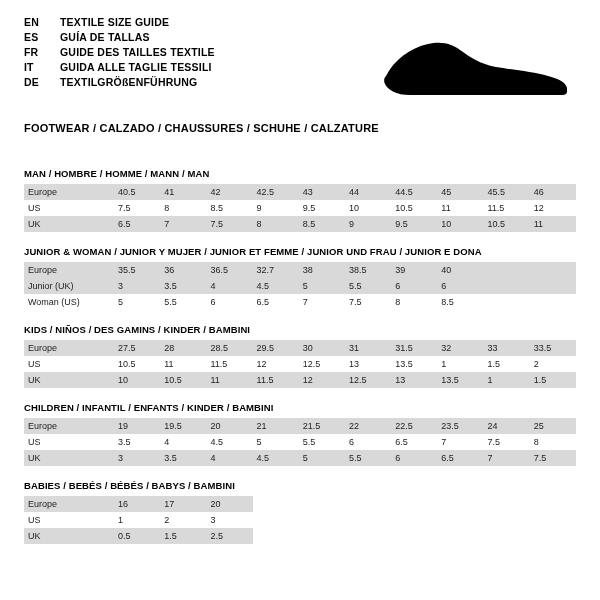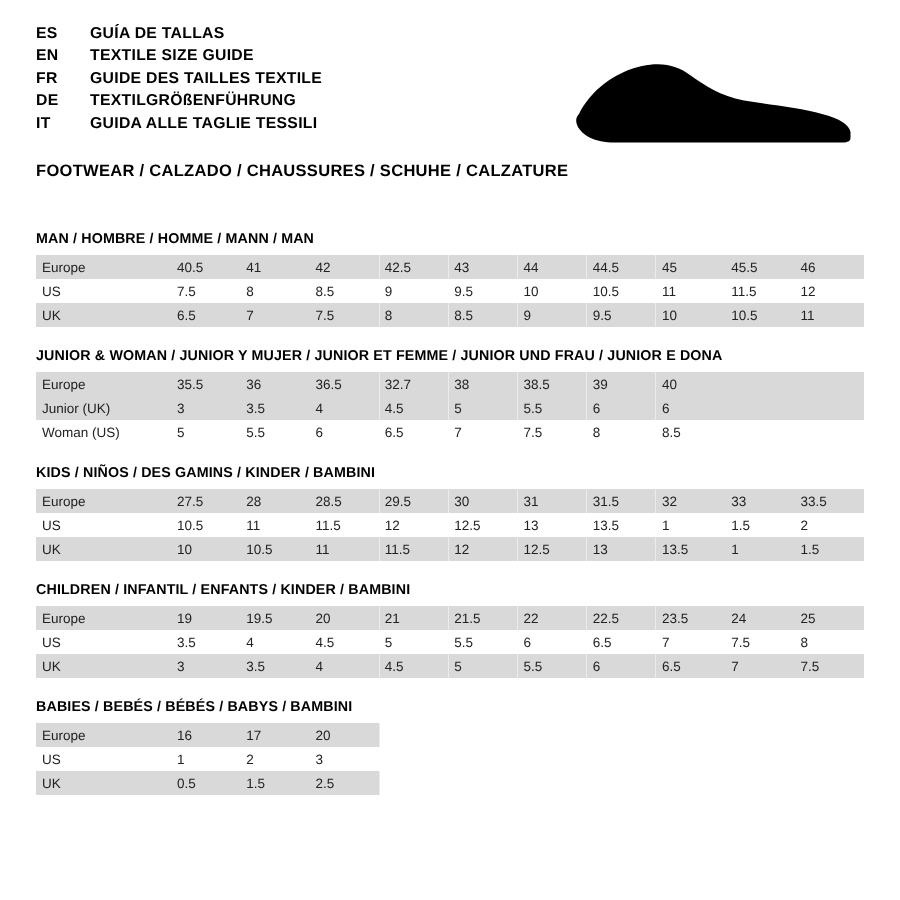--- a/index.html
+++ b/index.html
@@ -52,20 +52,21 @@
     top: 18px;
     width: 190px;
     height: 70px;
   }
   .shoe-wrap svg { display: block; }
 
   .footwear-title {
     font-size: 11px;
     font-weight: bold;
     letter-spacing: 0.2px;
+    margin-top: 14px;
     color: #000;
   }
 
   
   .sections {
     margin-top: 34px;
   }
   .section {
     margin-bottom: 14px;
   }
@@ -103,38 +104,38 @@
 </style>
 </head>
 <body>
 
 <div class="page">
 
   <div class="header">
     <table class="lang-table">
       <tbody>
         <tr>
+          <td class="lang-code">EN</td>
+          <td class="lang-text">TEXTILE SIZE GUIDE</td>
+        </tr>
+        <tr>
           <td class="lang-code">ES</td>
           <td class="lang-text">GUÍA DE TALLAS</td>
         </tr>
         <tr>
-          <td class="lang-code">EN</td>
-          <td class="lang-text">TEXTILE SIZE GUIDE</td>
-        </tr>
-        <tr>
           <td class="lang-code">FR</td>
           <td class="lang-text">GUIDE DES TAILLES TEXTILE</td>
         </tr>
         <tr>
+          <td class="lang-code">IT</td>
+          <td class="lang-text">GUIDA ALLE TAGLIE TESSILI</td>
+        </tr>
+        <tr>
           <td class="lang-code">DE</td>
           <td class="lang-text">TEXTILGRÖßENFÜHRUNG</td>
-        </tr>
-        <tr>
-          <td class="lang-code">IT</td>
-          <td class="lang-text">GUIDA ALLE TAGLIE TESSILI</td>
         </tr>
       </tbody>
     </table>
 
     <div class="shoe-wrap">
       <svg viewBox="0 0 190 70" width="190" height="70" aria-hidden="true">
         <path d="M6 42
                  C 14 26, 30 14, 48 10
                  C 62 7, 72 10, 80 16
                  C 90 23, 100 30, 116 33

